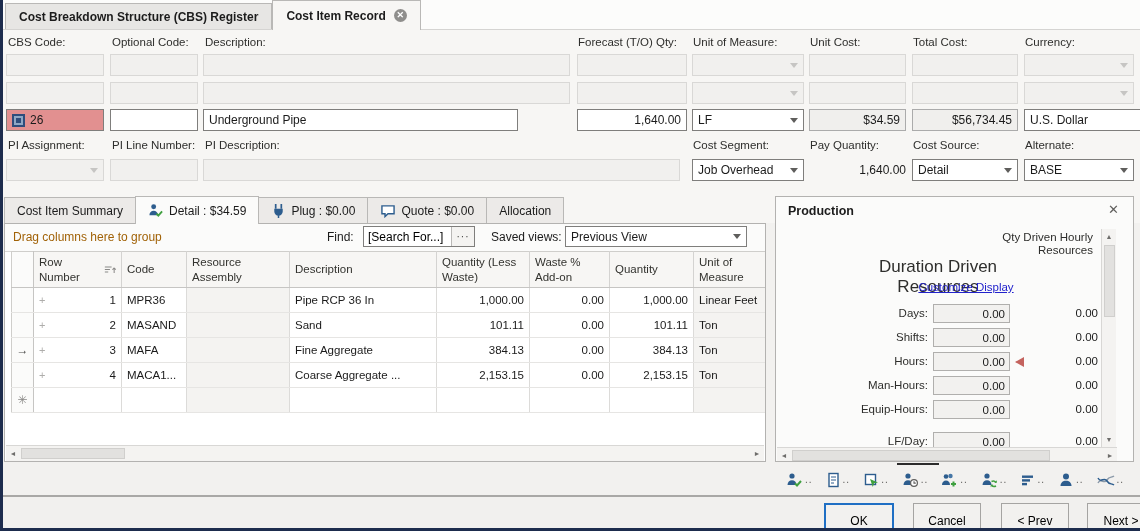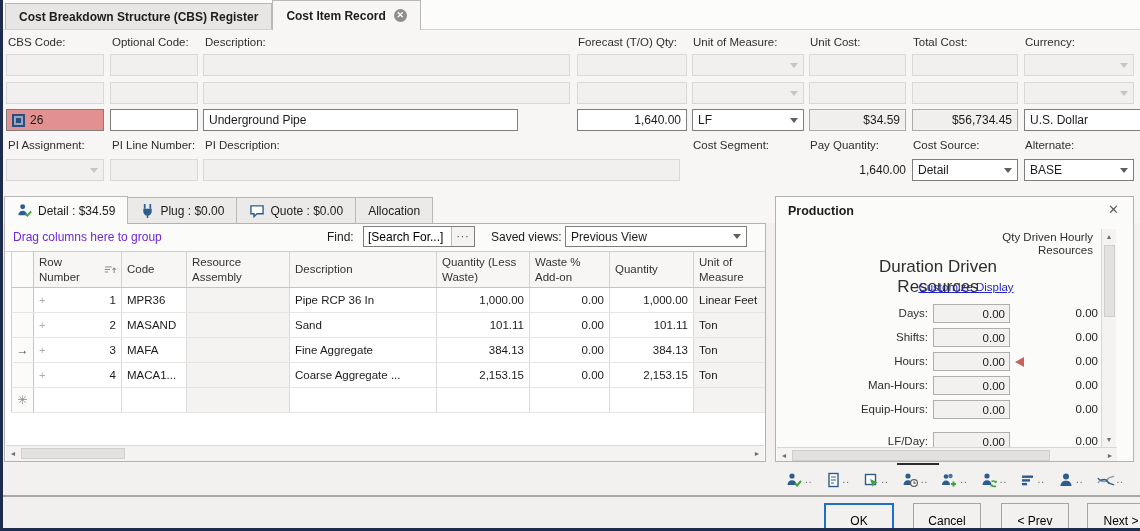--- a/index.html
+++ b/index.html
@@ -42,21 +42,21 @@
   
   .dtabs{position:absolute;left:4px;top:196px;height:27px;display:flex;align-items:flex-end;z-index:3;}
   .dtab{height:26px;display:flex;align-items:center;gap:5px;padding:0 12px;font-size:12px;
     border:1px solid #b9b8b6;border-bottom:none;background:#eceae8;box-sizing:border-box;margin-right:-1px;}
   .dtab.active{background:#fbfbfa;height:28px;margin-bottom:-1px;z-index:4;position:relative;}
 
   
   .gpanel{position:absolute;left:4px;top:223px;width:762px;height:239px;background:#fff;
     border:1px solid #b3b2b0;box-sizing:border-box;overflow:hidden;}
   .groupband{position:absolute;left:0;top:0;right:0;height:27px;background:#fbfbfa;border-bottom:1px solid #d8d7d5;}
-  .groupband .hint{position:absolute;left:8px;top:6px;color:#6d28d9;font-size:12px;}
+  .groupband .hint{position:absolute;left:8px;top:6px;color:#a16207;font-size:12px;}
   .findlbl{position:absolute;left:322px;top:6px;font-size:12px;}
   .findbox{position:absolute;left:358px;top:2px;width:112px;height:21px;border:1px solid #7f7e7c;
     background:#fff;box-sizing:border-box;display:flex;}
   .findbox input{flex:1;border:none;outline:none;font-family:inherit;font-size:12px;padding:0 4px;min-width:0;background:#fff;}
   .findbrowse{width:22px;border-left:1px solid #b9b8b6;background:#f4f3f1;display:flex;align-items:center;
     justify-content:center;font-size:10px;color:#3c3c3a;letter-spacing:1px;}
   .savedlbl{position:absolute;left:486px;top:6px;font-size:12px;}
   .savedcombo{left:560px;top:2px;width:182px;height:21px;}
 
   table.grid{position:absolute;left:6px;top:27px;border-collapse:collapse;table-layout:fixed;width:755px;
@@ -201,31 +201,38 @@
   <span class="lbl" style="left:810px;top:139px">Pay Quantity:</span>
   <span class="lbl" style="left:913px;top:139px">Cost Source:</span>
   <span class="lbl" style="left:1025px;top:139px">Alternate:</span>
 
   <div class="combo dis" style="left:6px;top:159px;width:98px">
       <span></span>
       <span class="caret"></span>
     </div>
   <div class="fld dis" style="left:110px;top:159px;width:88px"></div>
   <div class="fld dis" style="left:203px;top:159px;width:477px"></div>
+  <div class="combo" style="left:692px;top:159px;width:112px">
+    <span>Job Overhead</span>
+    <span class="caret"></span>
+  </div>
   <div class="paytext" style="left:809px;top:159px;width:97px">1,640.00</div>
   <div class="combo" style="left:912px;top:159px;width:106px">
     <span>Detail</span>
     <span class="caret"></span>
   </div>
   <div class="combo" style="left:1024px;top:159px;width:110px">
     <span>BASE</span>
     <span class="caret"></span>
   </div>
 
   <div class="dtabs">
+    <div class="dtab">
+      <span>Cost Item Summary</span>
+    </div>
     <div class="dtab active">
       <svg width="16" height="15" viewBox="0 0 17 16">
           <circle cx="6" cy="4" r="2.6" fill="#2d5d8e"></circle>
           <path d="M1.5 13c0-3 2-4.8 4.5-4.8S10.5 10 10.5 13z" fill="#2d5d8e"></path>
           <path d="M9 11.5l2 2 4-4.5" stroke="#3fa03f" stroke-width="2" fill="none"></path>
         </svg>
       <span>Detail : $34.59</span>
     </div>
     <div class="dtab">
       <svg width="15" height="15" viewBox="0 0 16 16">

